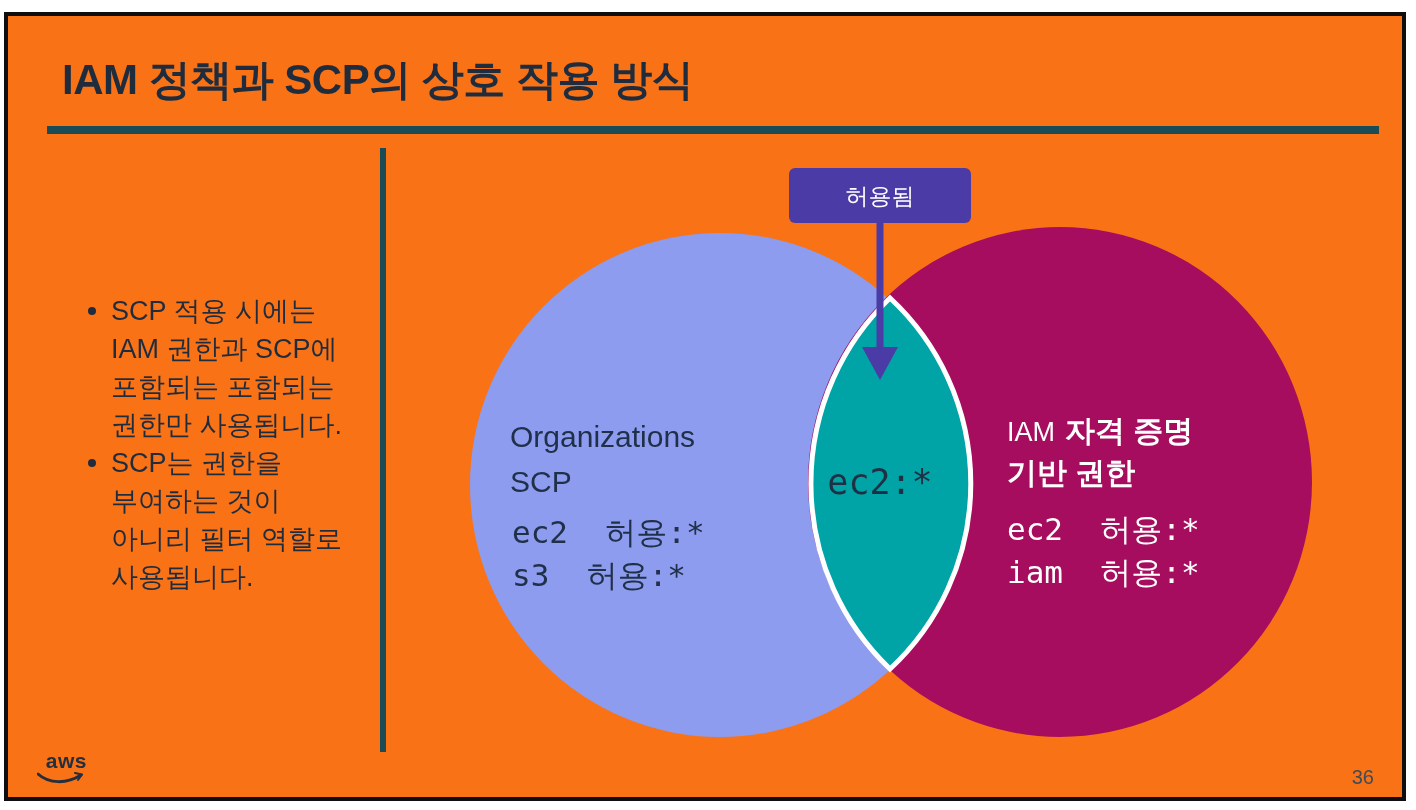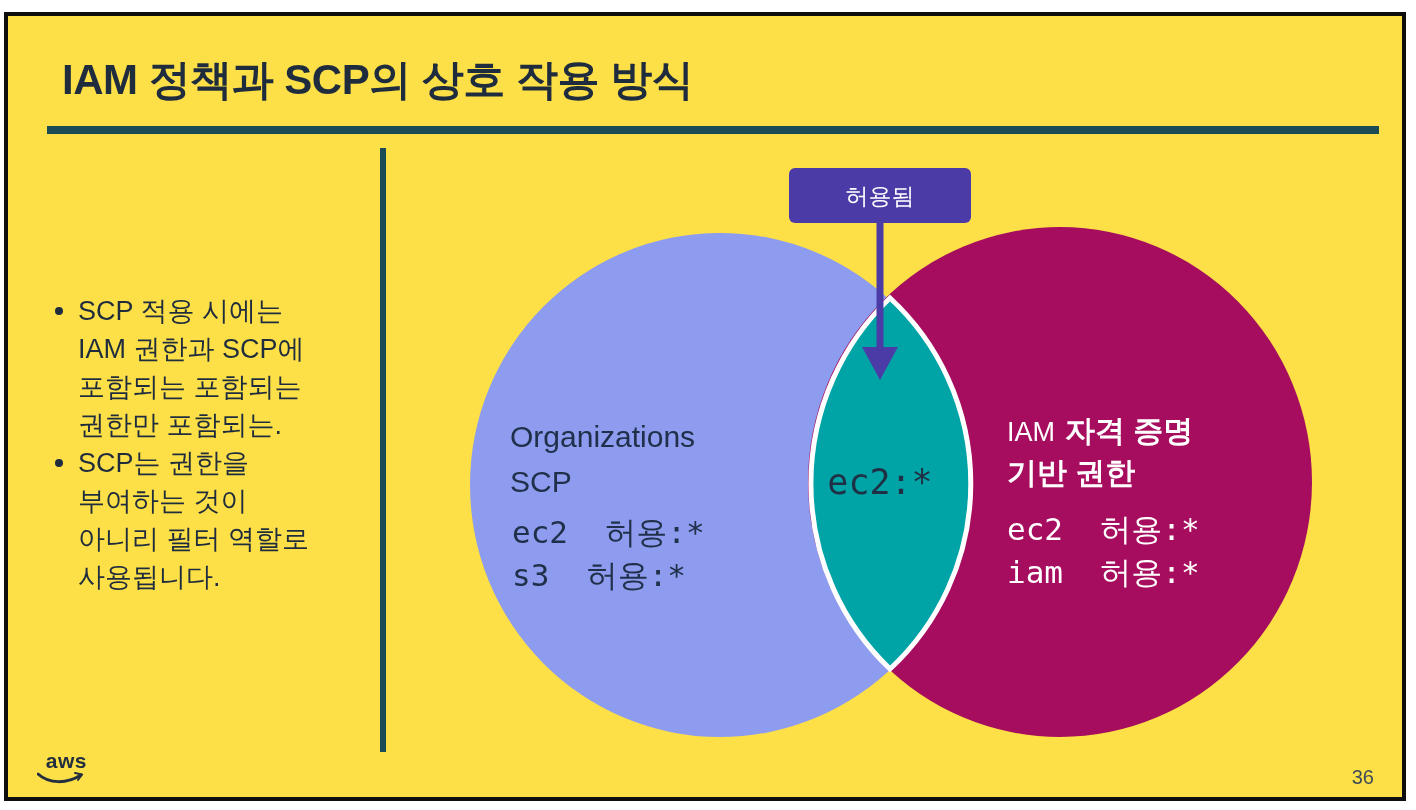--- a/index.html
+++ b/index.html
@@ -7,21 +7,21 @@
     width: 1416px; height: 810px;
     background: #ffffff;
     font-family: "Liberation Sans", sans-serif;
     overflow: hidden;
   }
   .slide {
     position: absolute;
     left: 4px; top: 12px;
     width: 1394px; height: 781px;
     border: 4px solid #0e0e0e;
-    background: #fde047;
+    background: #f97316;
   }
   .title {
     position: absolute;
     left: 54px; top: 40px;
     margin: 0;
     font-size: 42px;
     font-weight: 800;
     color: #1f2c3d;
     line-height: 1.15;
     white-space: nowrap;
@@ -38,21 +38,21 @@
     left: 372px; top: 132px;
     width: 6px; height: 604px;
     background: #1b4c56;
   }
   .bullets {
     position: absolute;
     left: 47px; top: 276px;
     width: 320px;
     color: #1f2c3d;
   }
-  .bullet { display: flex; align-items: flex-start; }
+  .bullet { display: flex; align-items: flex-start; justify-content: center; }
   .bullet + .bullet { margin-top: 0; }
   .dot {
     flex: 0 0 auto;
     width: 8px; height: 8px;
     border-radius: 50%;
     background: #1f2c3d;
     margin: 15px 15px 0 0;
   }
   .bullet-lines { font-size: 27px; line-height: 38px; }
   .venn {
@@ -113,21 +113,21 @@
   <div class="title-underline"></div>
   <div class="v-divider"></div>
 
   <div class="bullets">
     <div class="bullet">
       <span class="dot"></span>
       <div class="bullet-lines">
         <div>SCP 적용 시에는</div>
         <div>IAM 권한과 SCP에</div>
         <div>포함되는 포함되는</div>
-        <div>권한만 포함되는.</div>
+        <div>권한만 사용됩니다.</div>
       </div>
     </div>
     <div class="bullet">
       <span class="dot"></span>
       <div class="bullet-lines">
         <div>SCP는 권한을</div>
         <div>부여하는 것이</div>
         <div>아니리 필터 역할로</div>
         <div>사용됩니다.</div>
       </div>

